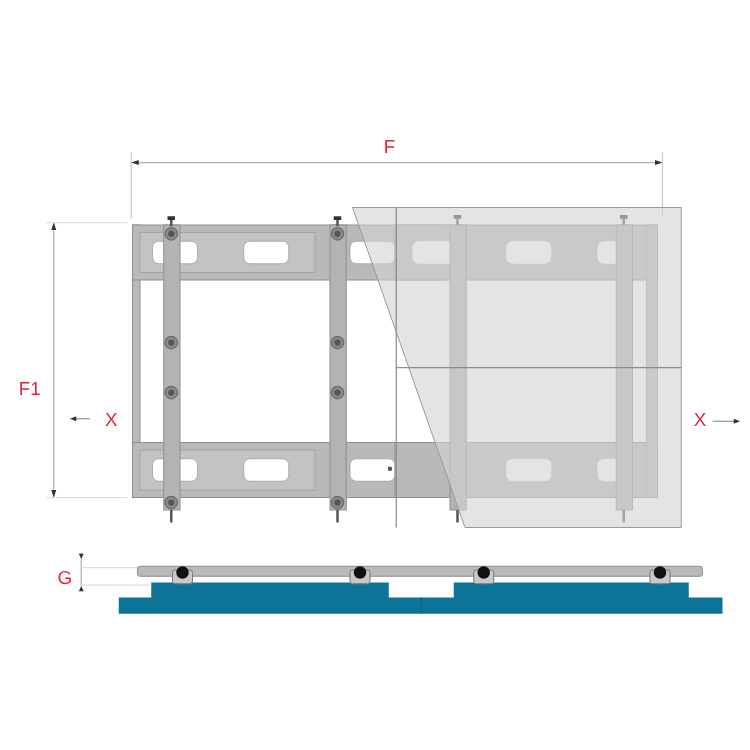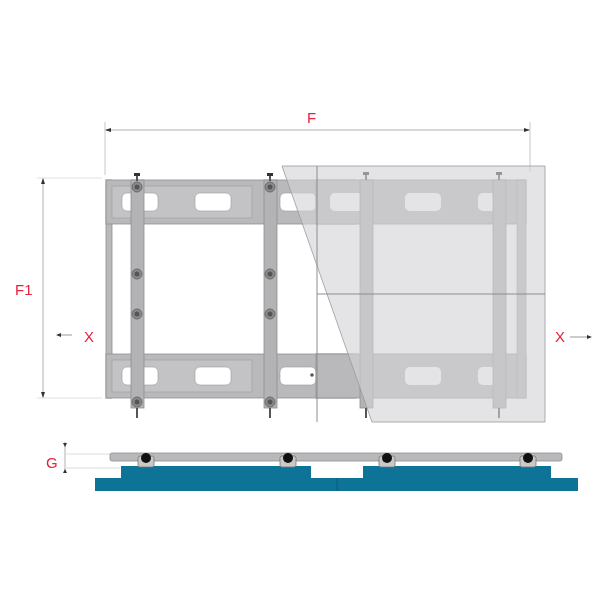--- a/index.html
+++ b/index.html
@@ -128,17 +128,17 @@
         <circle cx="288" cy="458" r="5" fill="#111"></circle>
         <rect x="379" y="456" width="16" height="11" rx="2" fill="#c9c9cb" stroke="#777" stroke-width="0.8"></rect>
         <circle cx="387" cy="458" r="5" fill="#111"></circle>
         <rect x="520" y="456" width="16" height="11" rx="2" fill="#c9c9cb" stroke="#777" stroke-width="0.8"></rect>
         <circle cx="528" cy="458" r="5" fill="#111"></circle>
       </g>
     </g>
   </svg>
 
   <span class="lbl" style="left:307px; top:110px;">F</span>
-  <span class="lbl" style="left:15px; top:282px;">F1</span>
+  <span class="lbl" style="left:15px; top:304px;">F1</span>
   <span class="lbl" style="left:84px; top:329px;">X</span>
   <span class="lbl" style="left:555px; top:329px;">X</span>
   <span class="lbl" style="left:46px; top:455px;">G</span>
 </div>
 
 </body></html>

